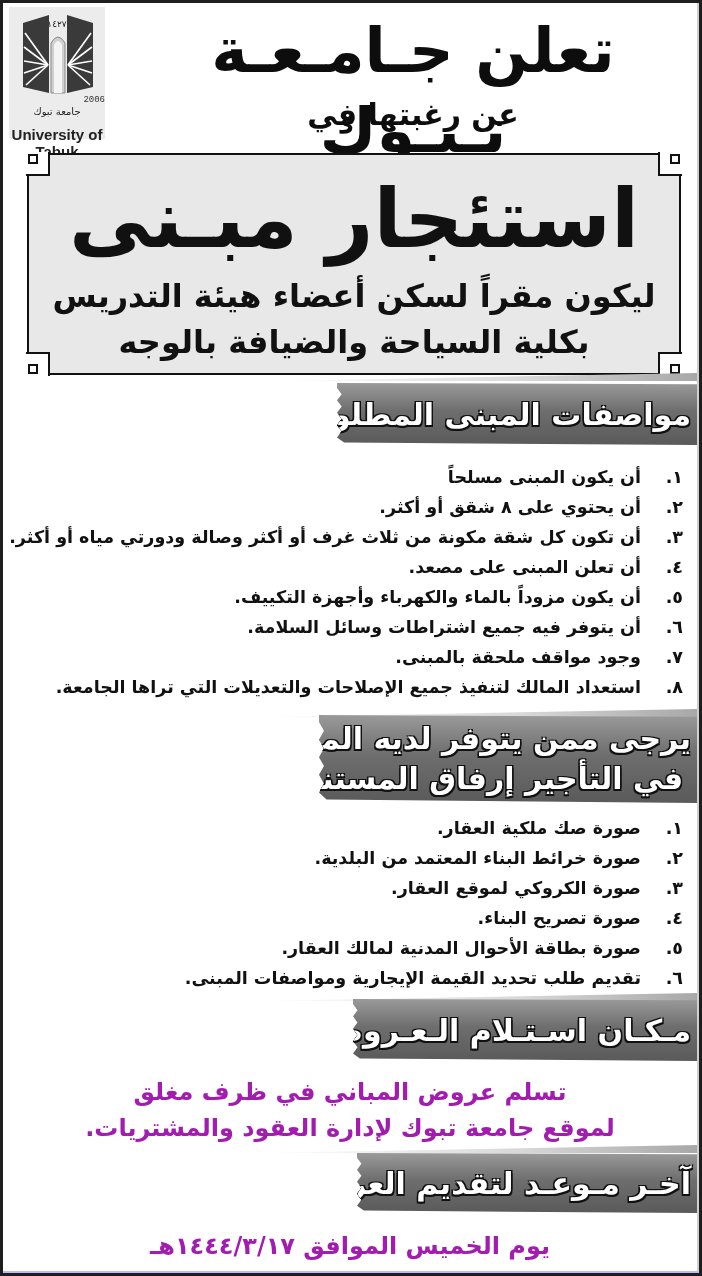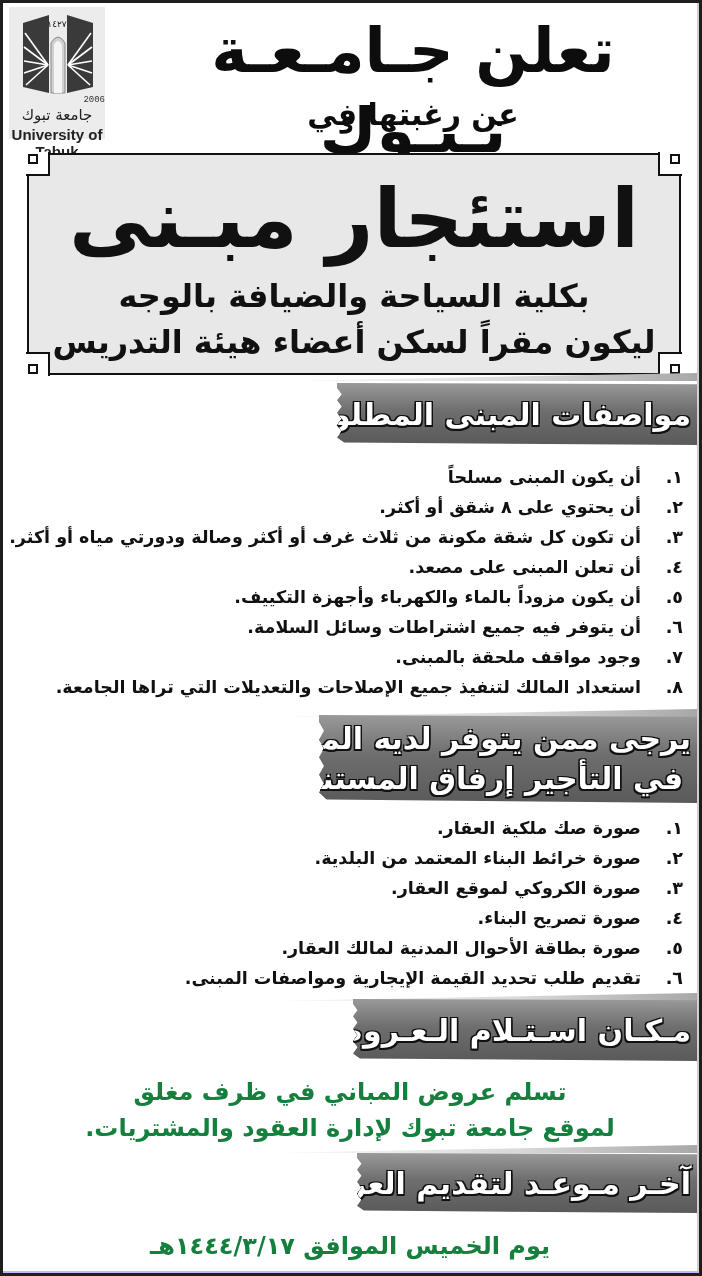--- a/index.html
+++ b/index.html
@@ -13,21 +13,21 @@
     }
 
     
     .logo {
       position: absolute; left: 6px; top: 4px; width: 96px; height: 132px;
       background: #ececec; direction: ltr;
     }
     .logo .emblem { position: absolute; left: 10px; top: 6px; width: 78px; height: 82px; }
     .logo .year-h { position: absolute; left: 0; width: 100%; top: 12px; text-align: center; font-size: 9px; color: #222; font-family: "DejaVu Sans", sans-serif; }
     .logo .year-g { position: absolute; left: 0; width: 100%; top: 88px; text-align: right; font-size: 9px; color: #333; font-family: Liberation Mono, monospace; }
-    .logo .name-ar { position: absolute; left: 0; width: 100%; top: 99px; text-align: center; font-size: 15px; color: #222; font-family: "DejaVu Sans", sans-serif; direction: rtl; }
+    .logo .name-ar { position: absolute; left: 0; width: 100%; top: 99px; text-align: center; font-size: 10px; color: #222; font-family: "DejaVu Sans", sans-serif; direction: rtl; }
     .logo .name-en { position: absolute; left: 0; width: 100%; top: 119px; text-align: center; font-size: 15px; color: #222; font-weight: bold; font-family: "Liberation Sans", sans-serif; }
 
     .headline {
       position: absolute; right: 14px; top: 8px; width: 540px; text-align: center;
       font-size: 62px; font-weight: bold; line-height: 80px; letter-spacing: 2px;
       font-family: "DejaVu Sans", sans-serif; color: #0d0d0d;
     }
     .subhead {
       position: absolute; right: 14px; top: 92px; width: 540px; text-align: center;
       font-size: 30px; font-weight: bold; line-height: 40px; color: #0d0d0d;
@@ -87,21 +87,21 @@
     .list { position: absolute; right: 14px; list-style: none; }
     .list li {
       display: flex; flex-direction: row; align-items: center; white-space: nowrap;
       font-size: 17.5px; font-weight: bold; color: #111; height: 30px;
     }
     .list li .num { width: 42px; display: inline-block; text-align: right; }
     .list li .txt { display: inline-block; }
 
     .center-text {
       position: absolute; left: 0; right: 0; text-align: center;
-      font-size: 24px; font-weight: bold; line-height: 36px; color: #15803d;
+      font-size: 24px; font-weight: bold; line-height: 36px; color: #a21caf;
     }
   </style>
 </head>
 <body>
 
 <div class="page">
 
   <div class="logo">
     <svg class="emblem" viewBox="0 0 78 82">
 
@@ -142,22 +142,22 @@
         <div class="sq"></div>
       </div>
     <div class="corner bl">
         <div class="sq"></div>
       </div>
     <div class="corner br">
         <div class="sq"></div>
       </div>
     <div class="frame-title">استئجار مبـنى</div>
     <div class="frame-sub">
+      <div>ليكون مقراً لسكن أعضاء هيئة التدريس</div>
       <div>بكلية السياحة والضيافة بالوجه</div>
-      <div>ليكون مقراً لسكن أعضاء هيئة التدريس</div>
     </div>
   </div>
 
   <div class="ribbon-shade" style="top:370px; width:420px;"></div>
   <div class="ribbon" style="top:380px; width:360px;">
     <div class="ribbon-text">مواصفات المبنى المطلوب استئجاره:</div>
   </div>
 
   <ul class="list" style="top:459px;">
     <li>

